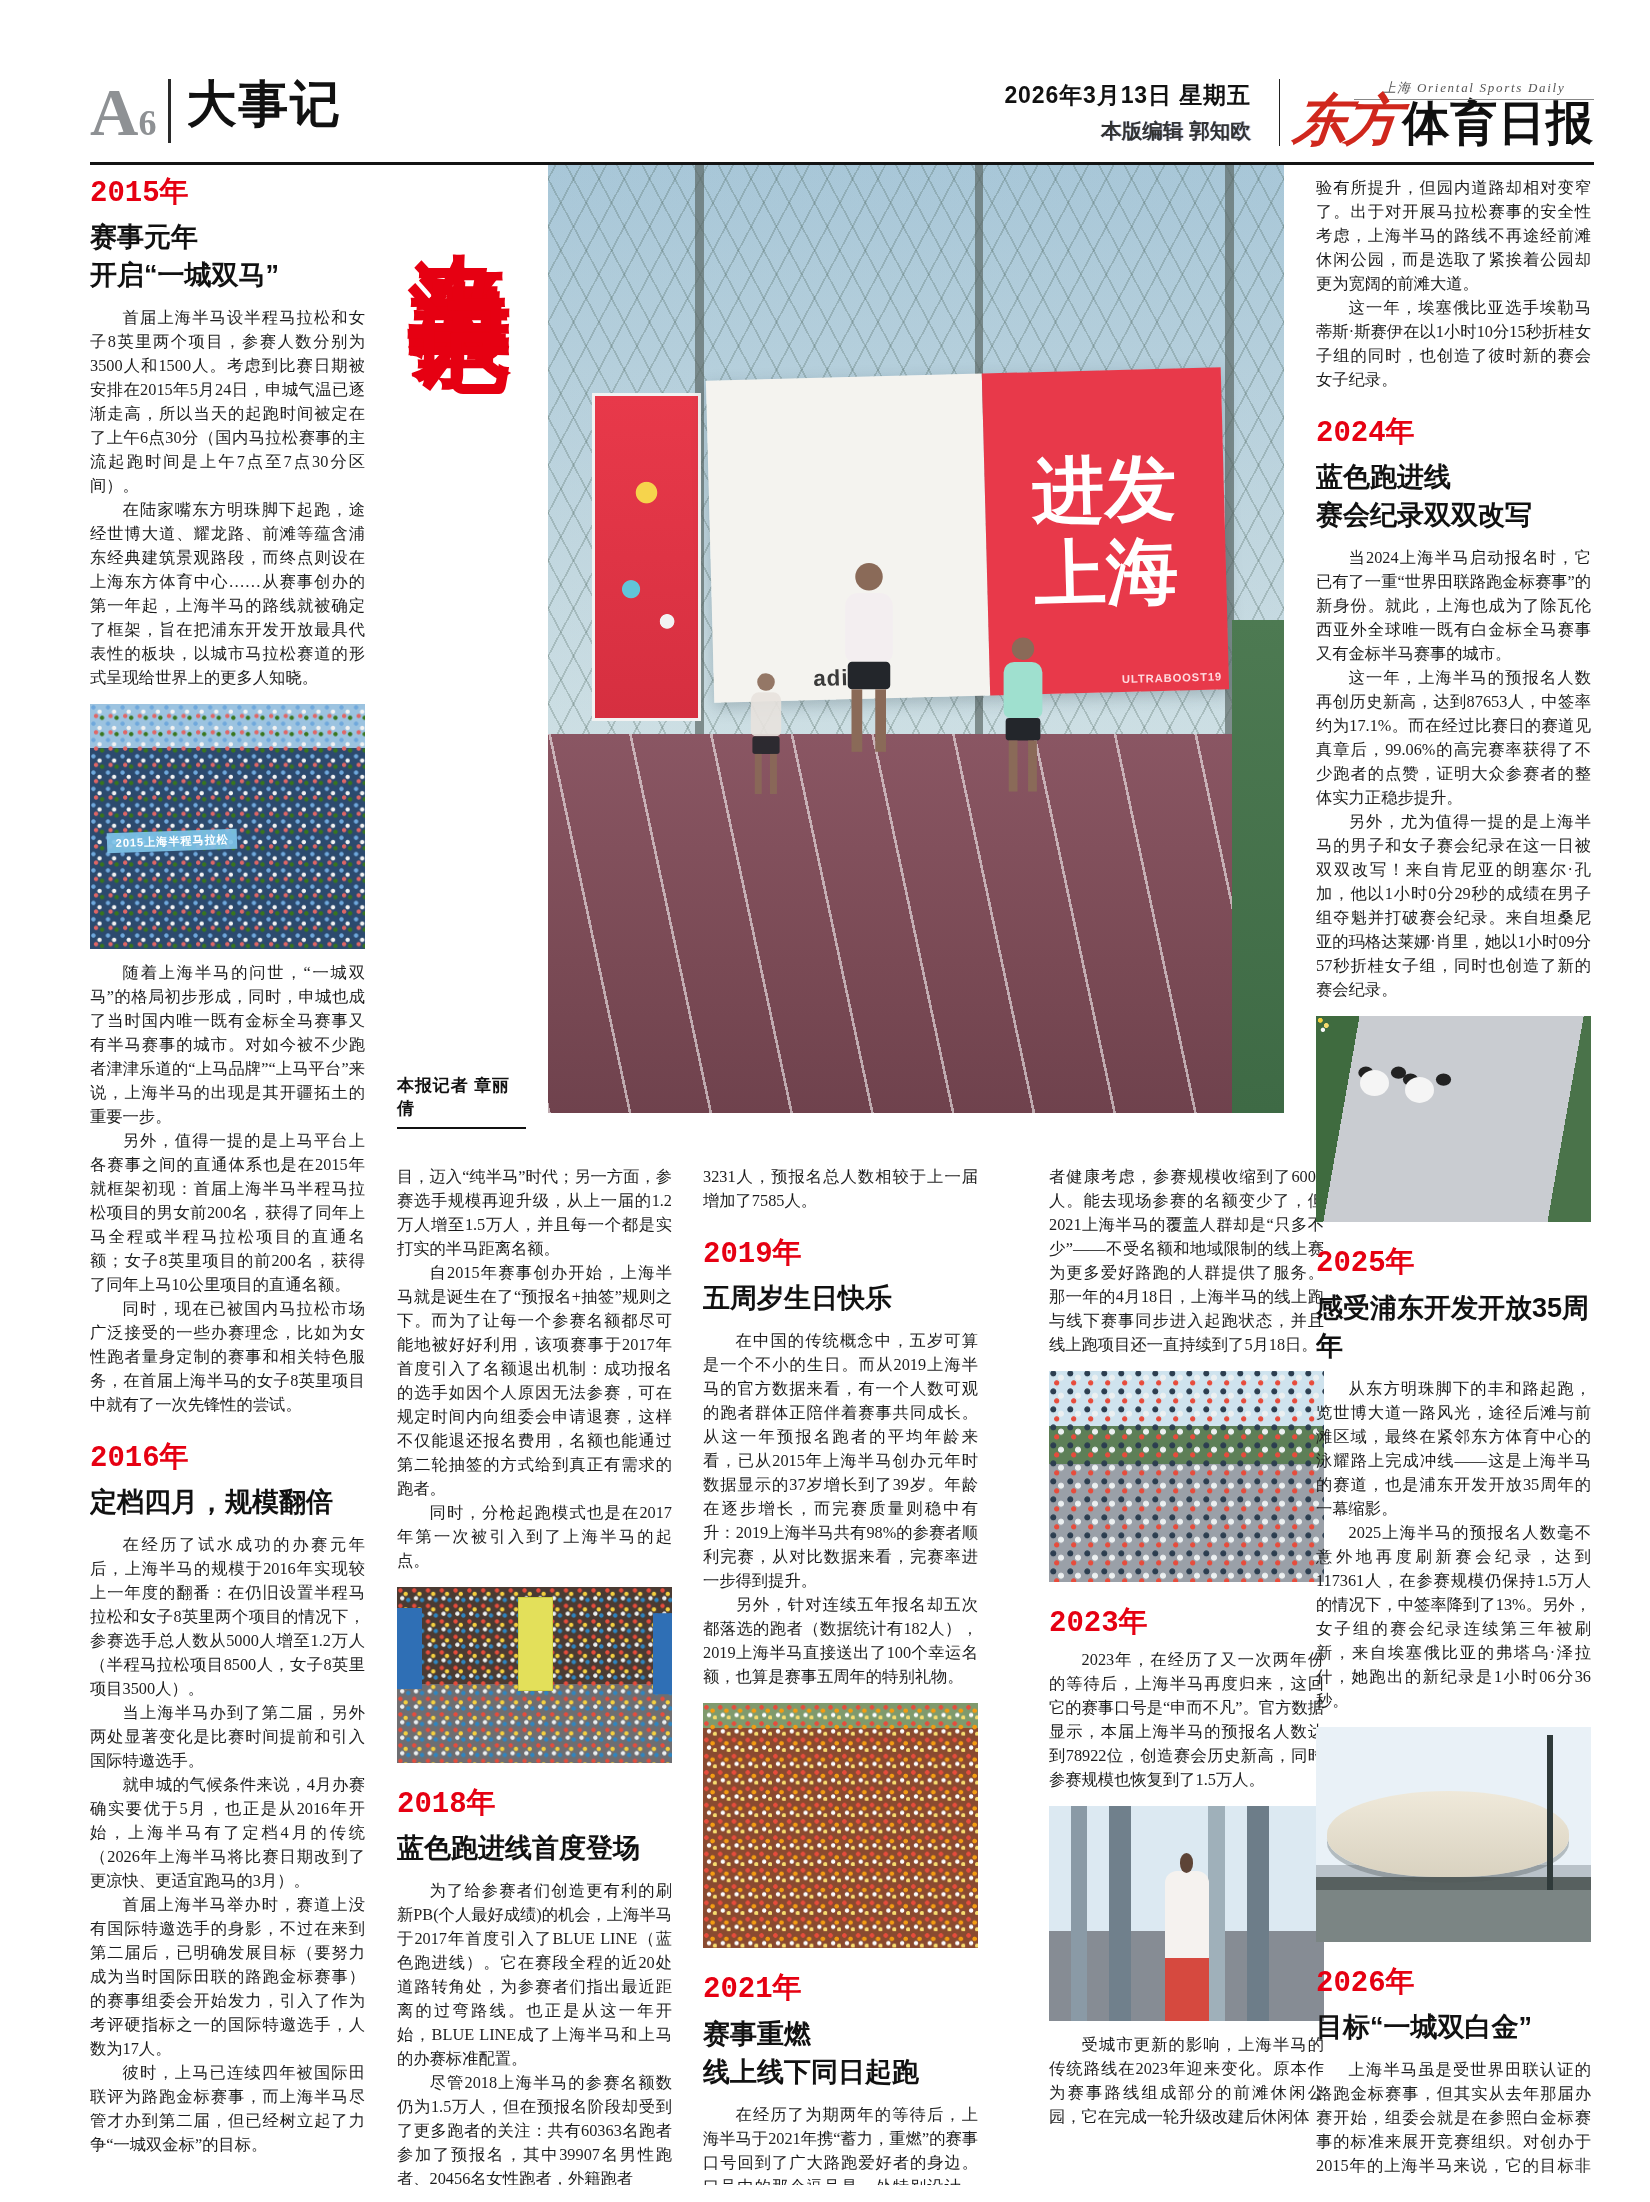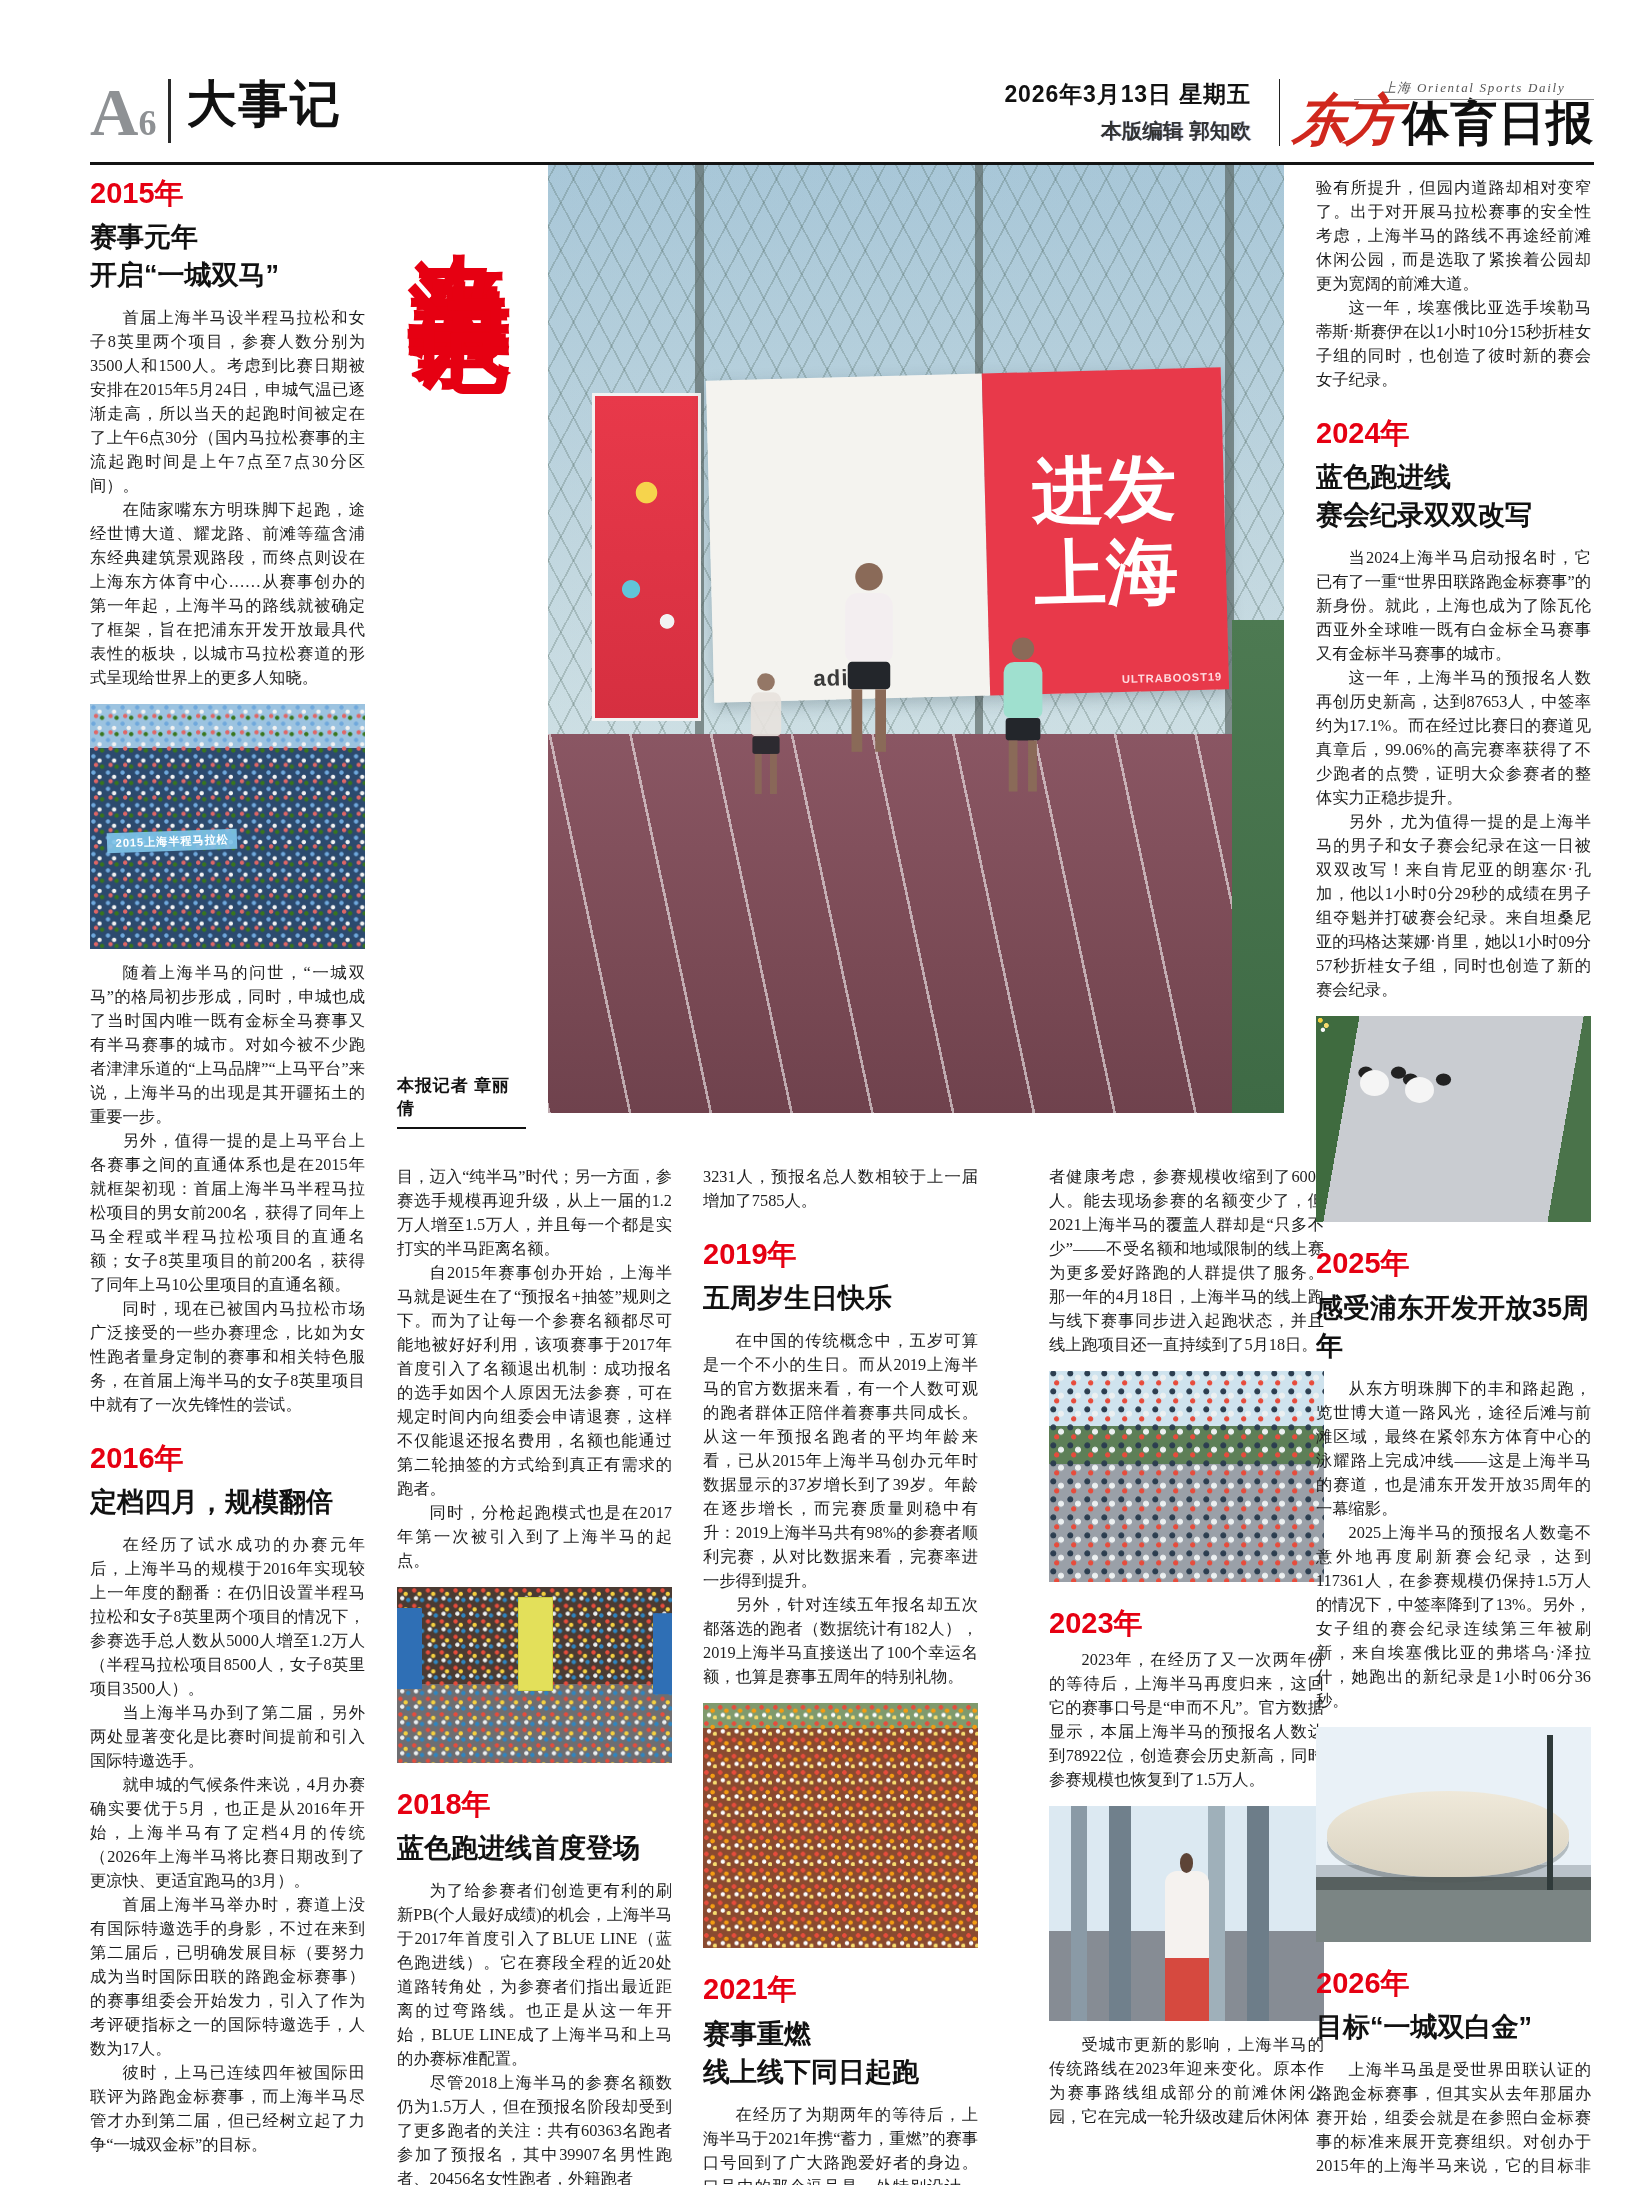--- a/index.html
+++ b/index.html
@@ -6,21 +6,21 @@
   #page{position:relative;width:1650px;height:2203px;background:#ffffff;margin:0 auto;overflow:hidden;
         font-family:"Liberation Serif","DejaVu Serif",serif;color:#1c1c1c;}
   
   .masthead{position:absolute;left:90px;top:79px;width:1504px;height:79px;}
   .mast-left{position:absolute;left:0;top:0;display:flex;}
   .page-code{font-family:"Liberation Serif",serif;font-weight:bold;color:#8e9194;line-height:1;}
   .page-code .big{font-size:67px;}
   .page-code .small{font-size:36px;}
   .mast-divider{width:2.6px;height:64px;background:#2a2a2a;margin:0 15.5px 1.7px 12px;}
   .section-name{font-family:"Liberation Sans",sans-serif;font-weight:900;font-size:50px;line-height:1;color:#111;letter-spacing:1.7px;margin-bottom:3.4px;}
-  .mast-right{position:absolute;right:0;top:0;display:flex;}
+  .mast-right{position:absolute;right:0;top:0;display:flex;align-items:center;}
   .mast-dateblock{text-align:right;margin-right:13.8px;}
   .date-line{font-family:"Liberation Sans",sans-serif;font-weight:bold;font-size:23px;color:#111;letter-spacing:0.9px;}
   .editor-line{font-family:"Liberation Sans",sans-serif;font-weight:bold;font-size:20.6px;color:#333;margin-top:6.9px;text-shadow:0.9px 0 0 rgba(120,140,200,.45);}
   .mast-vline{width:1.7px;height:67px;background:#222;margin:0 13.8px;}
   .brand{position:relative;padding-top:17px;}
   .brand-tagline{font-family:"Liberation Serif",serif;font-style:italic;font-size:13px;color:#555;letter-spacing:1.7px;border-bottom:0.9px solid #888;position:absolute;top:0;left:60px;right:0;text-align:center;padding-bottom:1.7px;}
   .brand-main{display:flex;align-items:flex-end;}
   .brand-prefix{font-family:"Liberation Serif",serif;font-weight:900;font-style:italic;font-size:55px;line-height:.9;color:#d0271d;transform:skewX(-6deg);letter-spacing:-3.4px;}
   .brand-suffix{font-family:"Liberation Sans",sans-serif;font-weight:900;font-size:47px;line-height:1;color:#101010;letter-spacing:0.9px;margin-left:5.2px;}
   .mast-rule{position:absolute;left:90px;top:162px;width:1504px;height:3.4px;background:#141414;}
@@ -67,21 +67,21 @@
   .runner.r2 .torso{background:#9fe0cf;}
   .runner.r3{left:27%;top:52%;transform:scale(.8);opacity:.9;}
   .runner.r3 .torso{background:#e8e3de;}
   
   .col{position:absolute;width:275px;overflow:hidden;}
   #c0{left:90px;top:176px;height:2005px;}
   #c1{left:397px;top:1165px;height:1020px;}
   #c2{left:703px;top:1165px;height:1020px;}
   #c3{left:1009px;top:1165px;height:1020px;margin-left:40px;}
   #c4{left:1316px;top:176px;height:2005px;}
-  .year-label{font-family:Liberation Sans, sans-serif;font-weight:900;font-size:29px;color:#e60012;line-height:1.1;margin:26px 0 8.6px;}
+  .year-label{font-family:Liberation Mono, monospace;font-weight:900;font-size:29px;color:#e60012;line-height:1.1;margin:26px 0 8.6px;}
   .col > .year-label:first-child{margin-top:1.7px;}
   .sec-heading{margin:0 0 12px;}
   .sec-heading span{display:block;font-family:"Liberation Sans",sans-serif;font-weight:900;font-size:27px;line-height:38px;color:#111;letter-spacing:0;}
   .body-para{margin:0;font-size:16.3px;line-height:24px;text-align:justify;text-indent:2em;color:#1c1c1c;}
   .body-para.cont{text-indent:0;}
   .photo{position:relative;width:100%;margin:13.8px 0 12px;overflow:hidden;}
   .photo-label{position:absolute;left:6%;top:52%;transform:rotate(-2deg);background:rgba(126,195,232,.92);color:#ffffff;
      font-family:"Liberation Sans",sans-serif;font-weight:bold;font-size:11.2px;padding:2.6px 8.6px;letter-spacing:0.9px;white-space:nowrap;}
   .ph-2015{background:
      radial-gradient(circle at 3.4px 3.4px,#6fa8dc 1.7px,transparent 2.6px),

